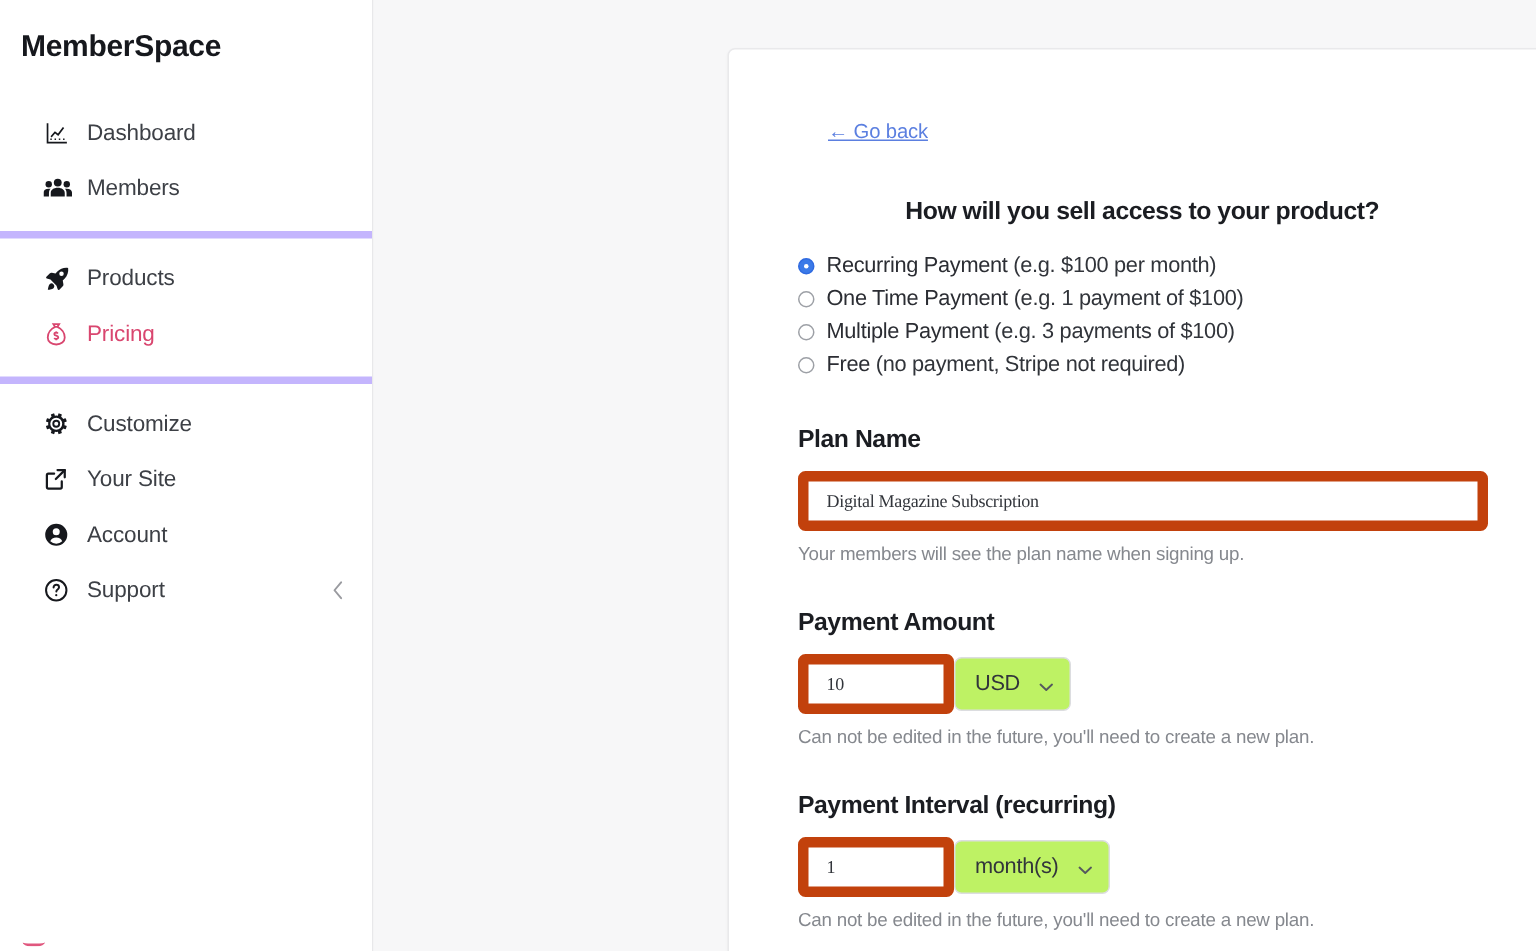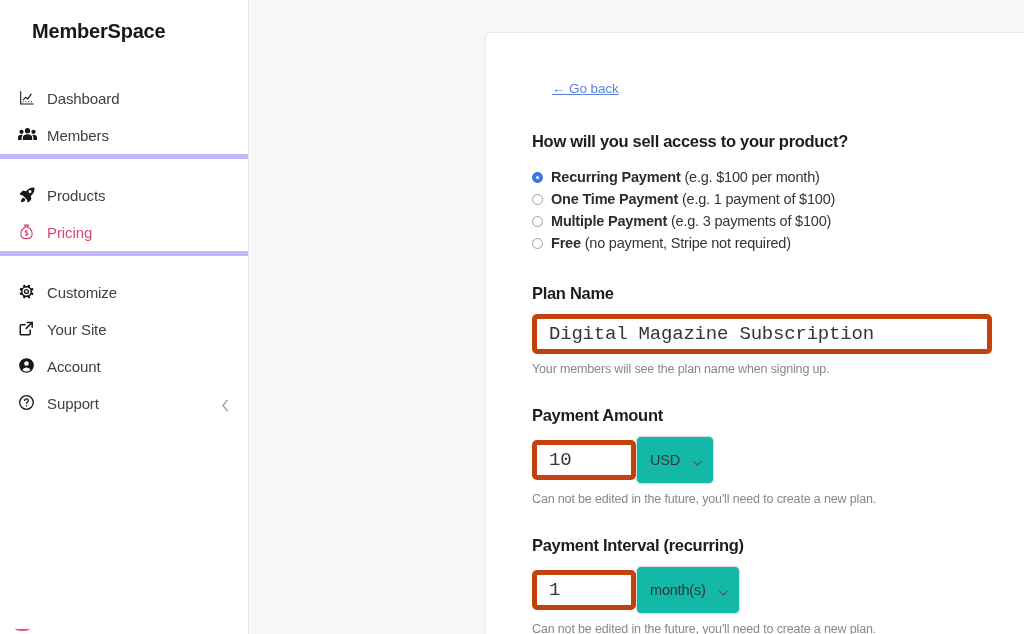--- a/index.html
+++ b/index.html
@@ -32,21 +32,21 @@
     border-right: 1px solid #e8e8ea;
     display: flex;
     flex-direction: column;
     position: relative;
   }
 
   .brand {
     height: 62px;
     display: flex;
     align-items: center;
-    padding-left: 32px;
+    padding-left: 14px;
   }
   .brand-text {
     font-size: 20px;
     font-weight: 700;
     letter-spacing: -0.2px;
     color: #16181d;
     position: relative;
     display: inline-block;
   }
   .brand-swoosh {
@@ -61,23 +61,23 @@
 
   .nav-group {
     padding: 8px 0 10px 0;
   }
   .nav-group.divided {
     border-top: 5px solid #c4b5fd;
   }
 
   .nav-item {
     display: flex;
-    align-items: flex-end;
+    align-items: center;
     height: 37px;
-    padding-left: 18px;
+    padding-left: 29px;
     cursor: pointer;
     color: #3d4046;
     position: relative;
   }
   .nav-item .nav-icon {
     width: 21px;
     height: 19px;
     display: flex;
     align-items: center;
     justify-content: flex-start;
@@ -138,21 +138,21 @@
     margin-left: 20px;
   }
 
   .section-heading {
     font-size: 16.5px;
     font-weight: 700;
     color: #1b1d22;
     letter-spacing: -0.3px;
   }
 
-  .q-heading { margin-top: 35px; }
+  .q-heading { margin-top: 35px; text-align: center; }
 
   .radio-list { margin-top: 15px; }
 
   .radio-row {
     display: flex;
     align-items: center;
     height: 22px;
     cursor: pointer;
   }
   .radio-mark {
@@ -176,54 +176,54 @@
     width: 3px; height: 3px;
     border-radius: 50%;
     background: #fff;
   }
   .radio-text {
     font-size: 14.5px;
     color: #2b2d33;
     letter-spacing: -0.2px;
     white-space: nowrap;
   }
-  .radio-text b { font-weight: 700; margin-top: 44px; }
+  .radio-text b { font-weight: 400; margin-top: 44px; }
   .radio-text span.hint { color: #31343a; font-weight: 400; }
 
   .field-block { margin-top: 30px; }
   .field-block .section-heading { margin-bottom: 11px; }
 
   .text-input {
     width: 460px;
     height: 40px;
-    border: 5px solid #c2410c;
+    border: 7px solid #c2410c;
     border-radius: 5px;
     background: #fff;
-    font-family: Liberation Mono, monospace;
-    font-size: 19px;
+    font-family: Liberation Serif, serif;
+    font-size: 12px;
     color: #32353b;
     padding: 0 12px;
     letter-spacing: -0.2px;
     outline: none;
   }
   .text-input.small {
     width: 104px;
   }
 
   .inline-row { display: flex; align-items: center; }
 
   .select-wrap {
     position: relative;
     display: inline-block;
   }
   .select-box {
-    height: 48px;
+    height: 36px;
     border: 1px solid #dcdde0;
     border-radius: 5px;
-    background: #14b8a6;
+    background: #bef264;
     display: flex;
     align-items: center;
     padding: 0 30px 0 13px;
     font-size: 14.5px;
     color: #32353b;
     letter-spacing: -0.2px;
     cursor: pointer;
     min-width: 78px;
   }
   .select-box.wide { min-width: 104px; }

